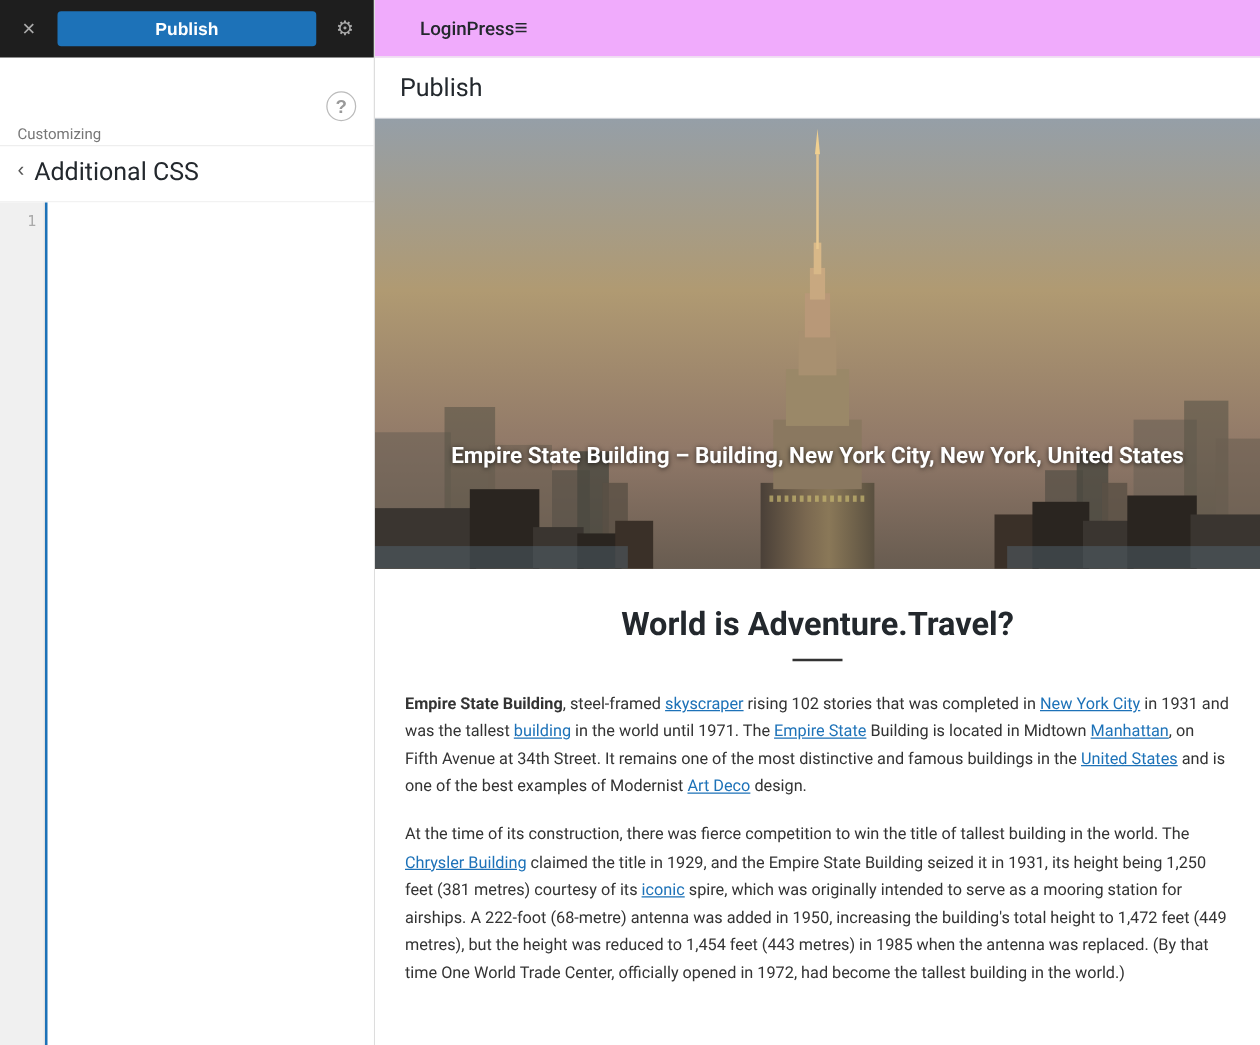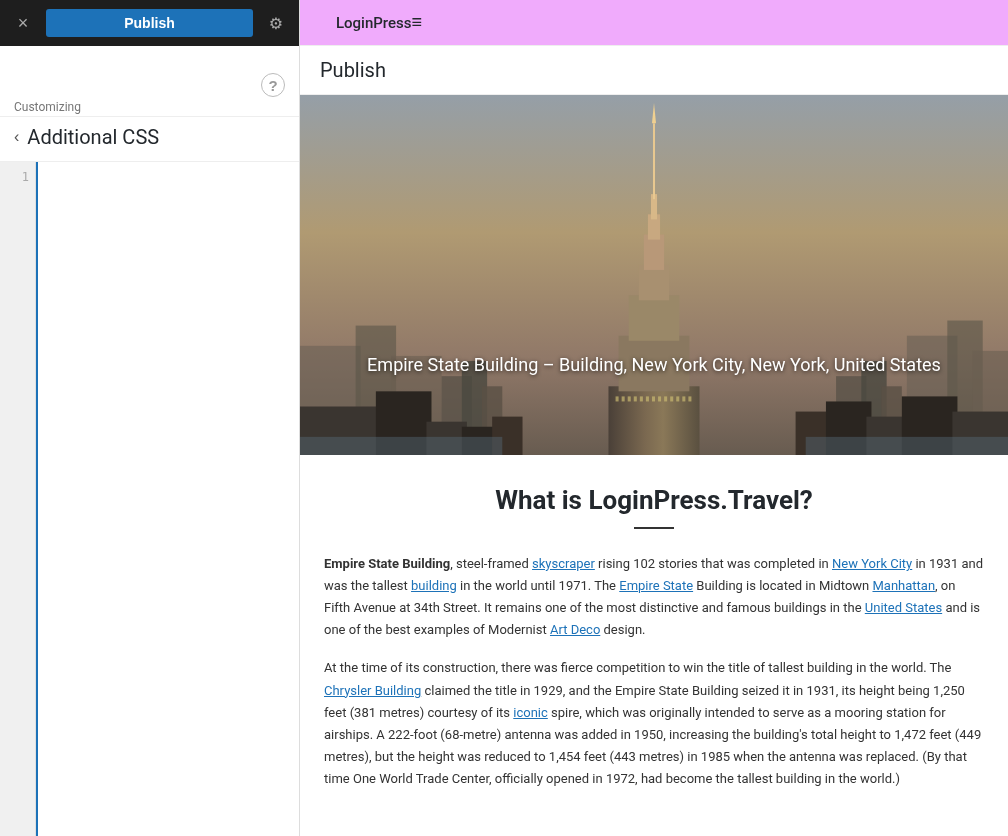--- a/index.html
+++ b/index.html
@@ -219,21 +219,21 @@
         linear-gradient(to bottom, #8a9bb0 0%, #b8a882 30%, #9a8460 60%, #6a5e52 100%);
     }
 
     .hero-caption {
       position: absolute;
       bottom: 80px;
       left: 0; right: 0;
       text-align: center;
       color: #fff;
       font-size: 18px;
-      font-weight: 400;
+      font-weight: 700;
       text-shadow: 0 1px 4px rgba(0,0,0,0.7);
       padding: 0 40px;
     }
 
     
     .content-area {
       padding: 30px 20px 30px 20px;
       max-width: 700px;
       margin: 0 auto;
       width: 100%;
@@ -405,21 +405,21 @@
       <rect x="0" y="400" width="700" height="20" fill="#2a2520"></rect>
 
       <rect x="0" y="370" width="200" height="20" fill="#5a7080" opacity="0.4"></rect>
       <rect x="500" y="370" width="200" height="20" fill="#5a7080" opacity="0.4"></rect>
     </svg>
 
     <div class="hero-caption">Empire State Building – Building, New York City, New York, United States</div>
   </div>
 
   <div class="content-area">
-    <h2 class="content-main-title">What is LoginPress.Travel?</h2>
+    <h2 class="content-main-title">World is Adventure.Travel?</h2>
     <div class="content-divider"></div>
 
     <p class="content-paragraph">
       <strong>Empire State Building</strong>, steel-framed <a href="#">skyscraper</a> rising 102 stories that was completed in <a href="#">New York City</a> in 1931 and was the tallest <a href="#">building</a> in the world until 1971. The <a href="#">Empire State</a> Building is located in Midtown <a href="#">Manhattan</a>, on Fifth Avenue at 34th Street. It remains one of the most distinctive and famous buildings in the <a href="#">United States</a> and is one of the best examples of Modernist <a href="#">Art Deco</a> design.
     </p>
 
     <p class="content-paragraph">
       At the time of its construction, there was fierce competition to win the title of tallest building in the world. The <a href="#">Chrysler Building</a> claimed the title in 1929, and the Empire State Building seized it in 1931, its height being 1,250 feet (381 metres) courtesy of its <a href="#">iconic</a> spire, which was originally intended to serve as a mooring station for airships. A 222-foot (68-metre) antenna was added in 1950, increasing the building's total height to 1,472 feet (449 metres), but the height was reduced to 1,454 feet (443 metres) in 1985 when the antenna was replaced. (By that time One World Trade Center, officially opened in 1972, had become the tallest building in the world.)
     </p>
   </div>

